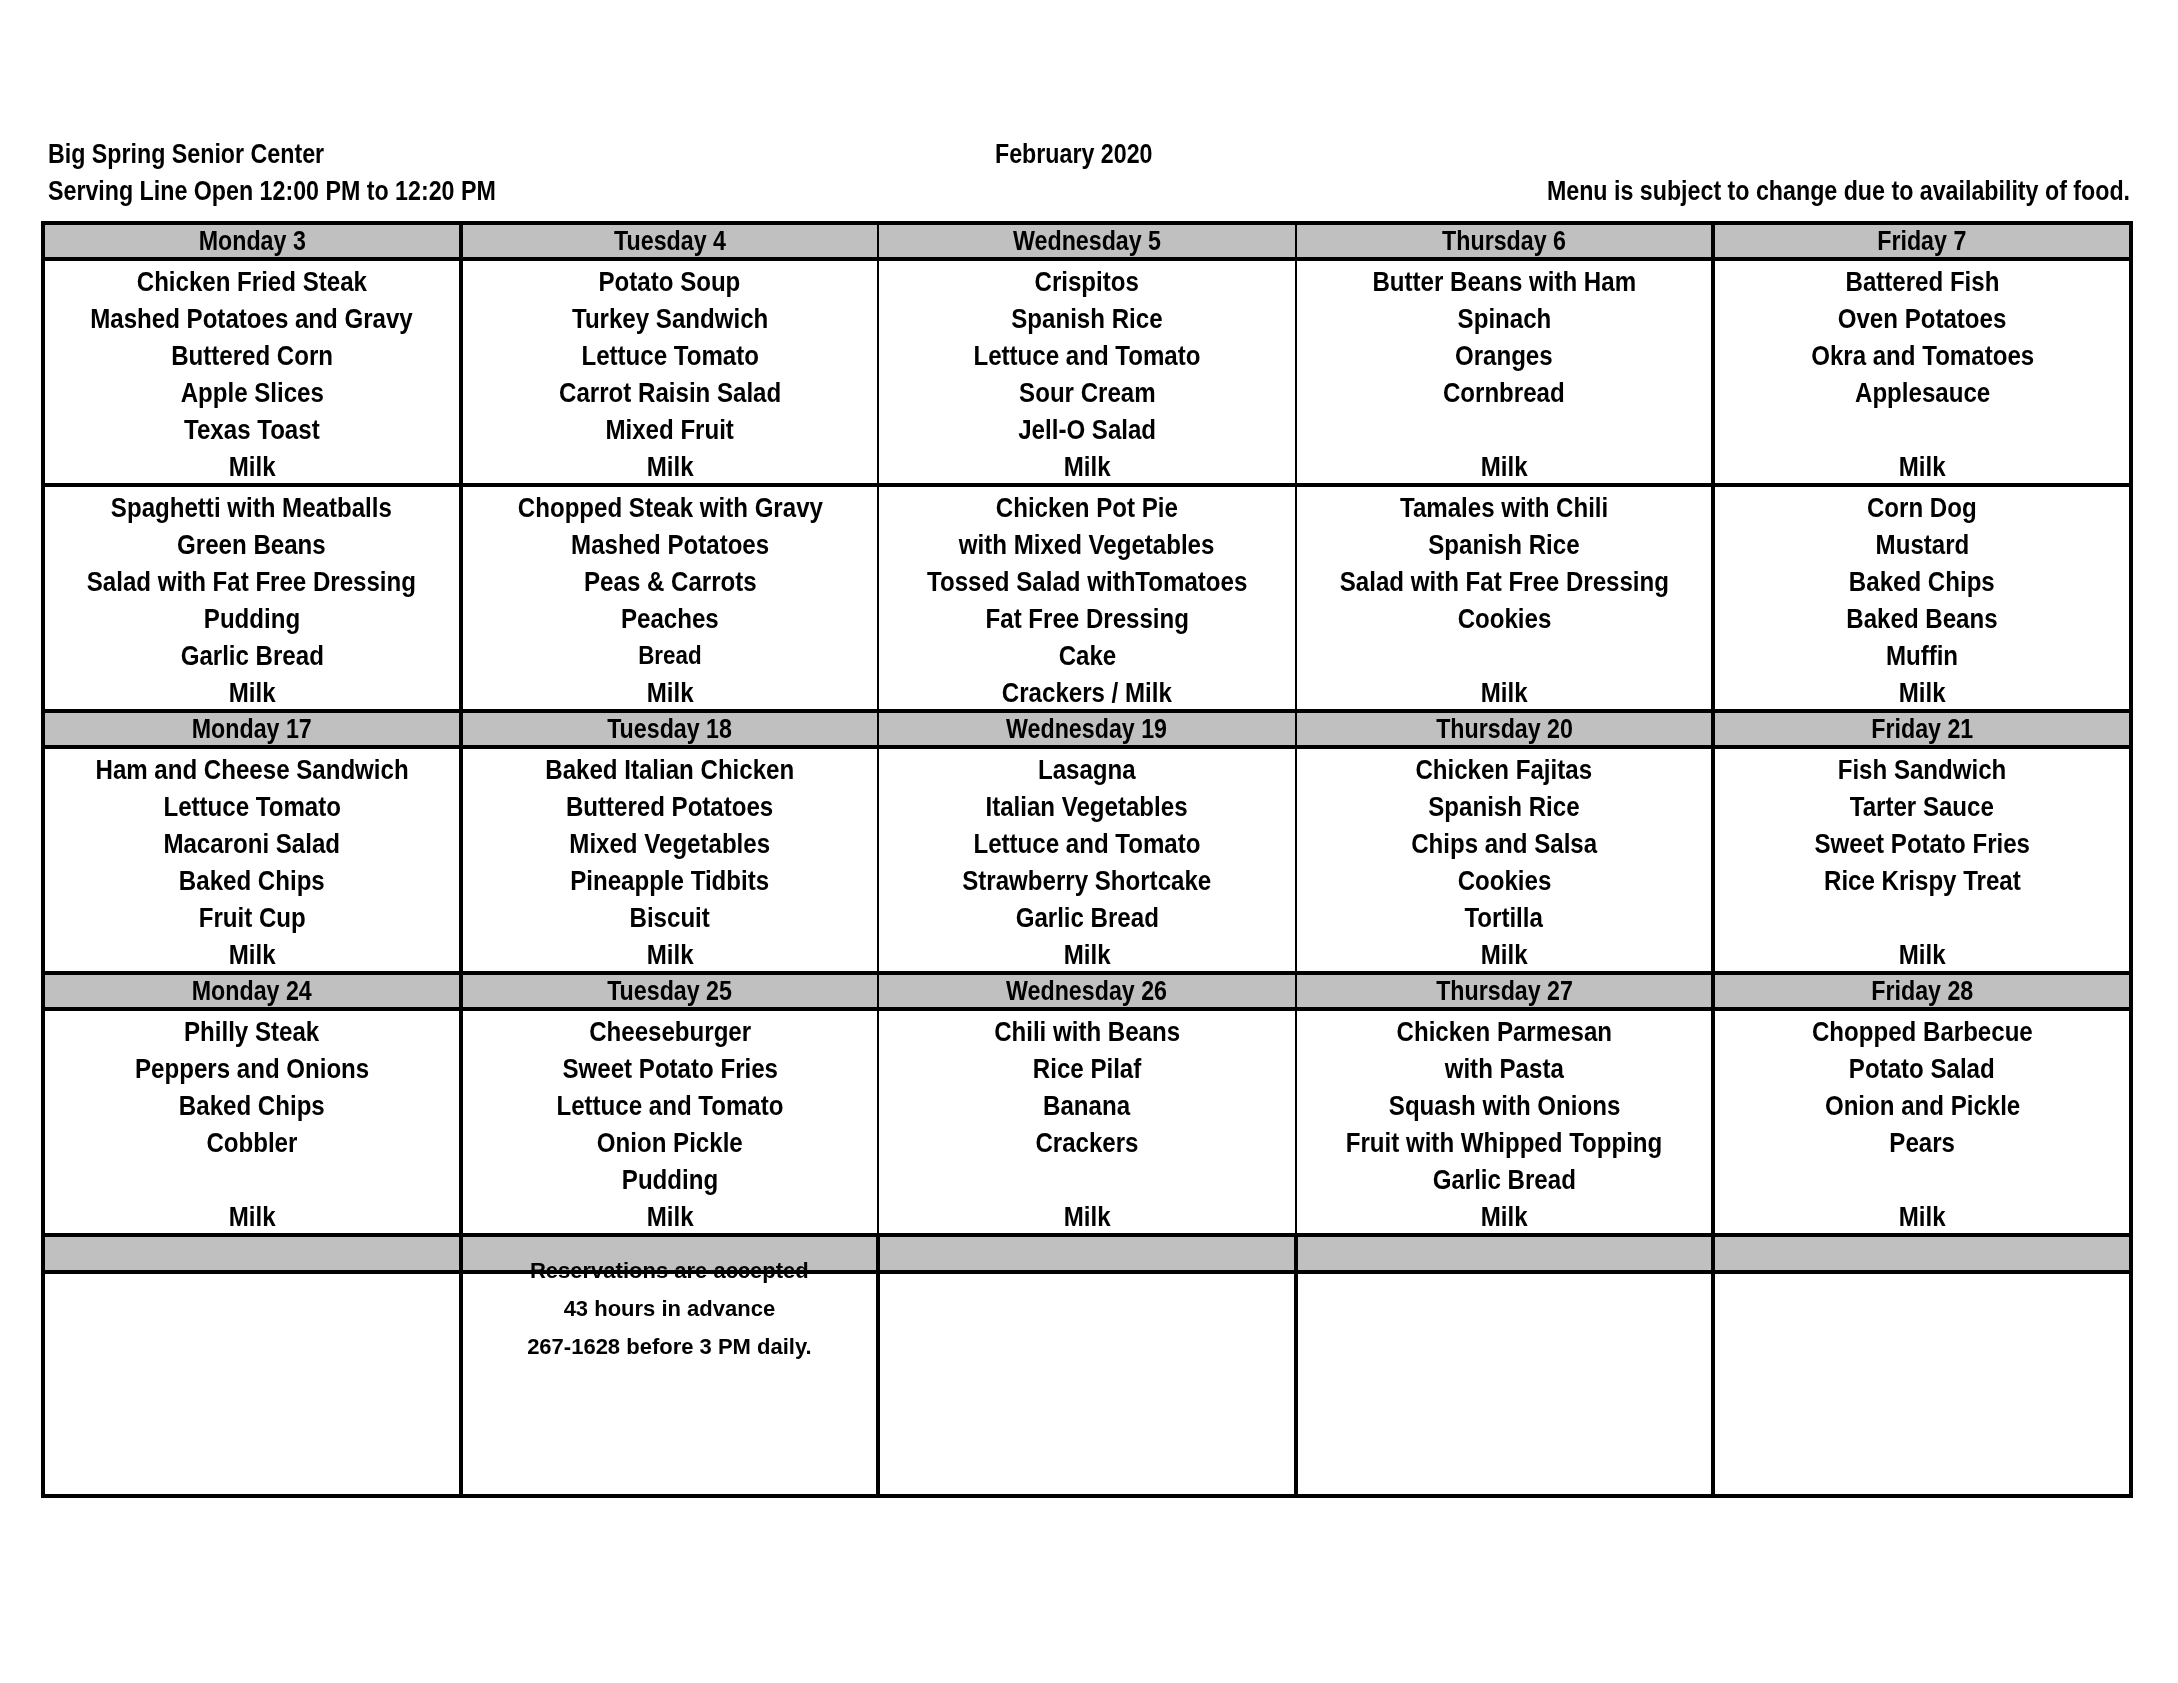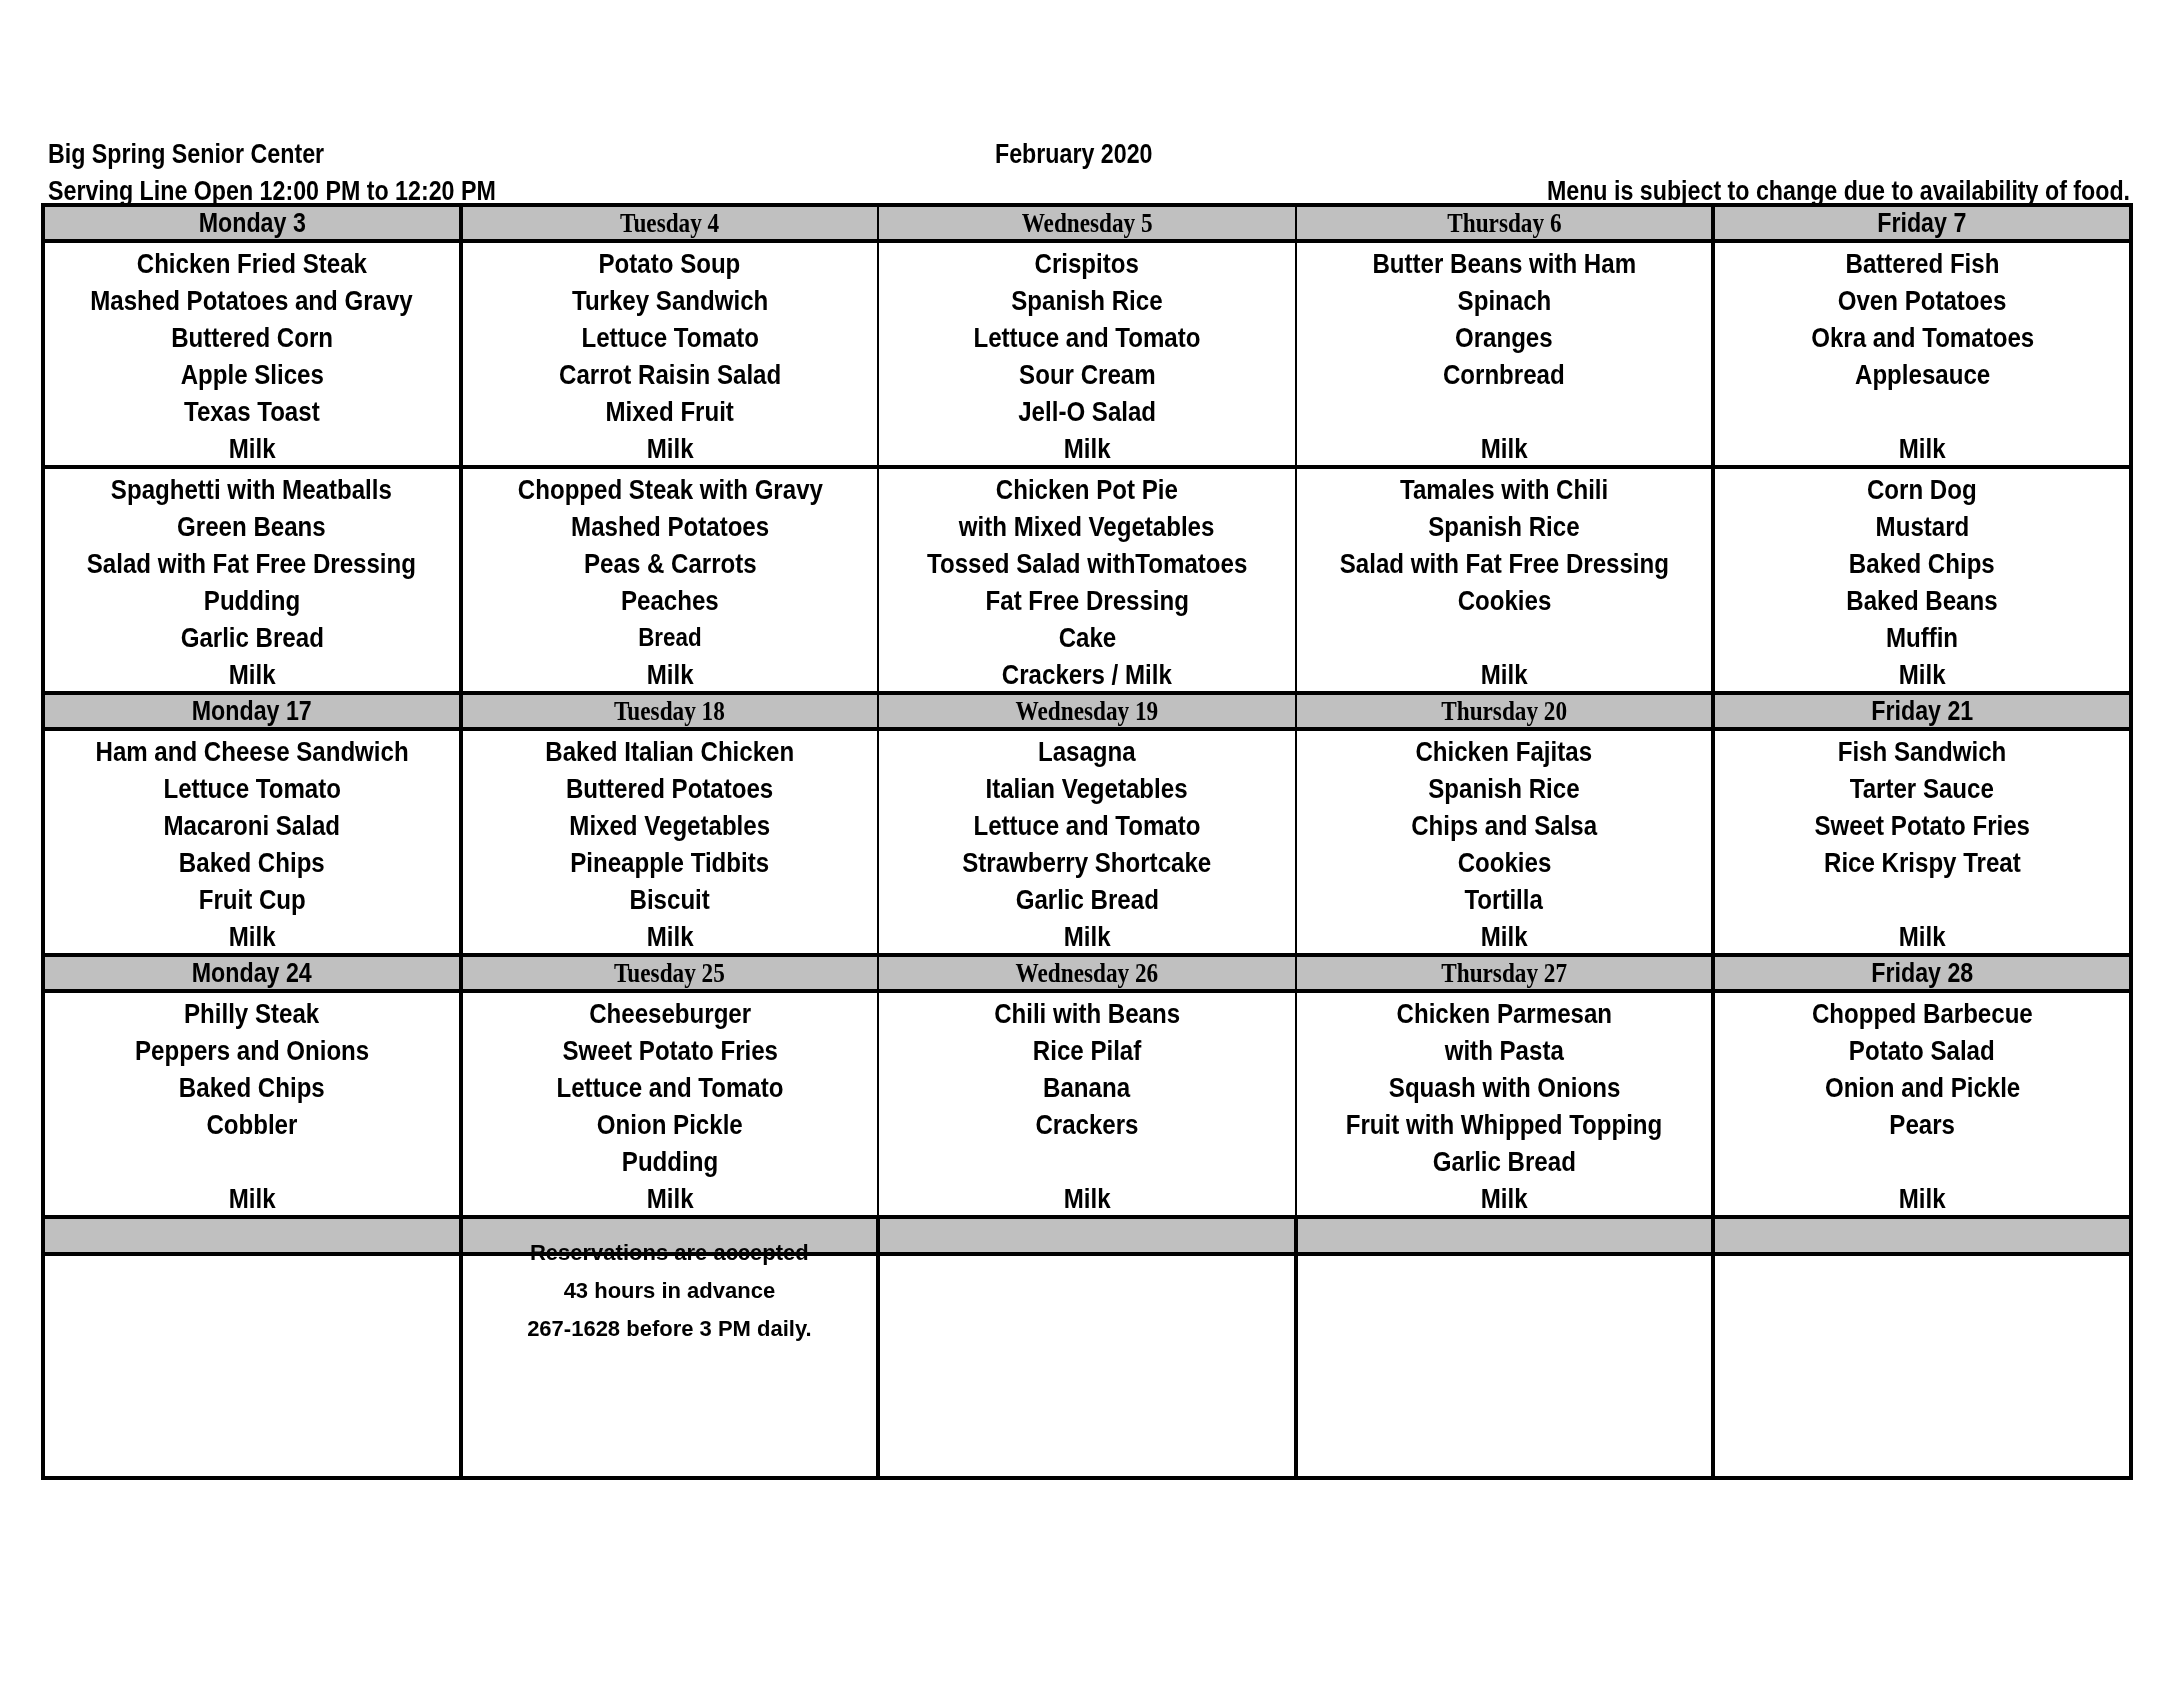--- a/index.html
+++ b/index.html
@@ -3,26 +3,26 @@
 <meta charset="utf-8">
 <style>
   html, body { margin: 0; padding: 0; background: #ffffff; }
   body { width: 2178px; height: 1683px; position: relative; overflow: hidden; color: #000; }
   .hdr-text { position: absolute; font-family: "Liberation Sans", sans-serif; font-weight: bold; font-size: 27px; white-space: nowrap; transform-origin: left center; transform: scaleX(0.86); }
   #title-left { left: 48px; top: 139px; }
   #serving { left: 48px; top: 176px; }
   #month { left: 995px; top: 139px; }
   #disclaimer { right: 48px; top: 176px; transform-origin: right center; }
 
-  table.menu { position: absolute; left: 41px; top: 203px; width: 2092px; border-collapse: collapse; table-layout: fixed; padding-left: 32px; }
+  table.menu { position: absolute; left: 41px; top: 221px; width: 2092px; border-collapse: collapse; table-layout: fixed; padding-left: 32px; }
   table.menu td { border: 4px solid #000; padding: 0; text-align: center; vertical-align: top; }
   table.menu td.day-head { background: #c0c0c0; height: 32px; font-family: "Liberation Sans", sans-serif; font-weight: bold; font-size: 27px; line-height: 32px; }
   table.menu td.day-body { height: 222px; border-top-width: 4px; }
   table.menu td.day-body.thin { border-left-width: 2px; border-right-width: 2px; }
-  table.menu td.day-head.thin { border-left-width: 2px; border-right-width: 2px; font-family: Liberation Serif, serif; }
+  table.menu td.day-head.thin { border-left-width: 2px; border-right-width: 2px; }
   .cond { display: inline-block; transform: scaleX(0.86); white-space: nowrap; }
   .items { display: flex; flex-direction: column; height: 157px; padding-top: 2px; box-sizing: border-box; }
   .item { font-family: "Liberation Sans", sans-serif; font-weight: bold; font-size: 28px; line-height: 37px; height: 37px; white-space: nowrap; }
   .item.small { font-size: 26px; }
   td.empty-head { background: #c0c0c0; height: 33px; }
   td.note-body { height: 220px; vertical-align: middle; }
   .note { font-family: "Liberation Sans", sans-serif; font-weight: bold; font-size: 22px; line-height: 38px; margin-top: -22px; }
 </style>
 </head>
 <body>

